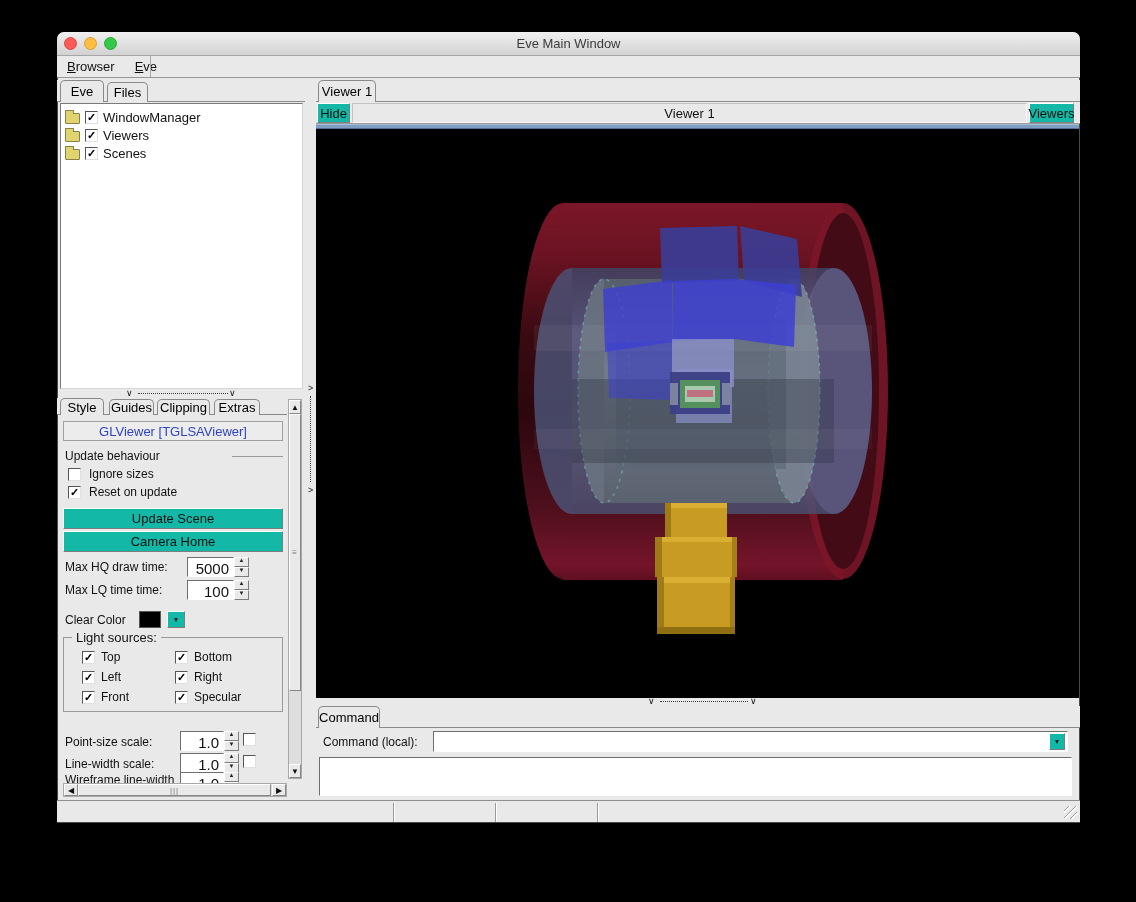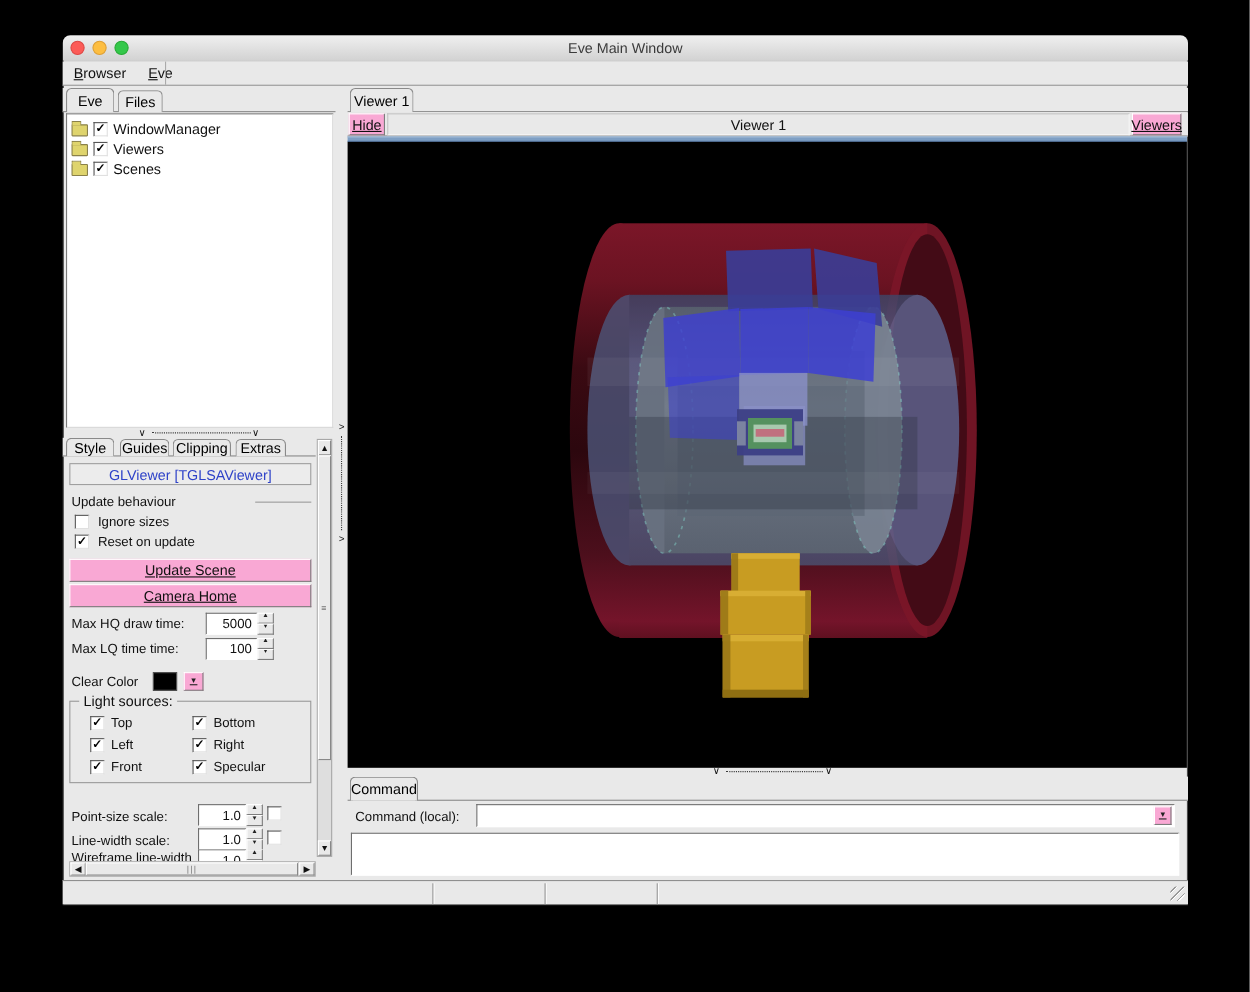--- a/index.html
+++ b/index.html
@@ -26,33 +26,33 @@
   .menu-sep { position:absolute; left:93px; top:0; width:1px; height:21px; background:#aaa; }
 
   
   .tabbar { border-bottom:1px solid #8a8a8a; background:#e9e9e9; }
   .tab { position:absolute; border:1px solid #8a8a8a; border-bottom:none; border-radius:5px 5px 0 0;
          background:#e9e9e9; font-size:13px; display:flex; align-items:center; justify-content:center; }
   .tab.sel { top:0; height:22px; z-index:3; color:#000; }
   .tab.unsel { top:2px; height:20px; color:#000000; }
 
   
-  .raised { background:#f9a8d4; border:1px solid; border-color:#ffffff #7d7d7d #7d7d7d #ffffff;text-decoration:underline; }
+  .raised { background:#14b8a6; border:1px solid; border-color:#ffffff #7d7d7d #7d7d7d #ffffff; }
   .sunkenw { background:#fff; border:1px solid; border-color:#6e6e6e #ffffff #ffffff #6e6e6e; }
   .btn { font-size:13px; display:flex; align-items:center; justify-content:center; color:#111; }
 
   
   .cb { width:13px; height:13px; background:#fff; border:1px solid; border-color:#555 #e0e0e0 #e0e0e0 #555;
         font-size:11px; line-height:11px; text-align:center; font-weight:bold; color:#000; }
   .cb i { font-style:normal; visibility:hidden; }
   .cb.on i { visibility:visible; }
 
   
   .spinfield { background:#fff; border:1px solid; border-color:#6e6e6e #fff #fff #6e6e6e;
-               font-size:12px; text-align:right; padding:2px 4px; }
+               font-size:15px; text-align:right; padding:2px 4px; }
   .spinner { display:flex; flex-direction:column; }
   .spinbtn { flex:1; background:#e9e9e9; border:1px solid; border-color:#fff #7d7d7d #7d7d7d #fff;
              font-size:6px; line-height:5px; text-align:center; color:#222; overflow:hidden; }
 
   .lbl { font-size:12px; white-space:nowrap; }
 
   
   #tree { left:60px; top:103px; width:243px; height:286px; background:#fff;
           border:1px solid; border-color:#7a7a7a #d6d6d6 #d6d6d6 #7a7a7a; overflow:hidden; }
   .tree-row { display:flex; align-items:center; gap:5px; height:18px; padding-left:4px; font-size:13px; }

